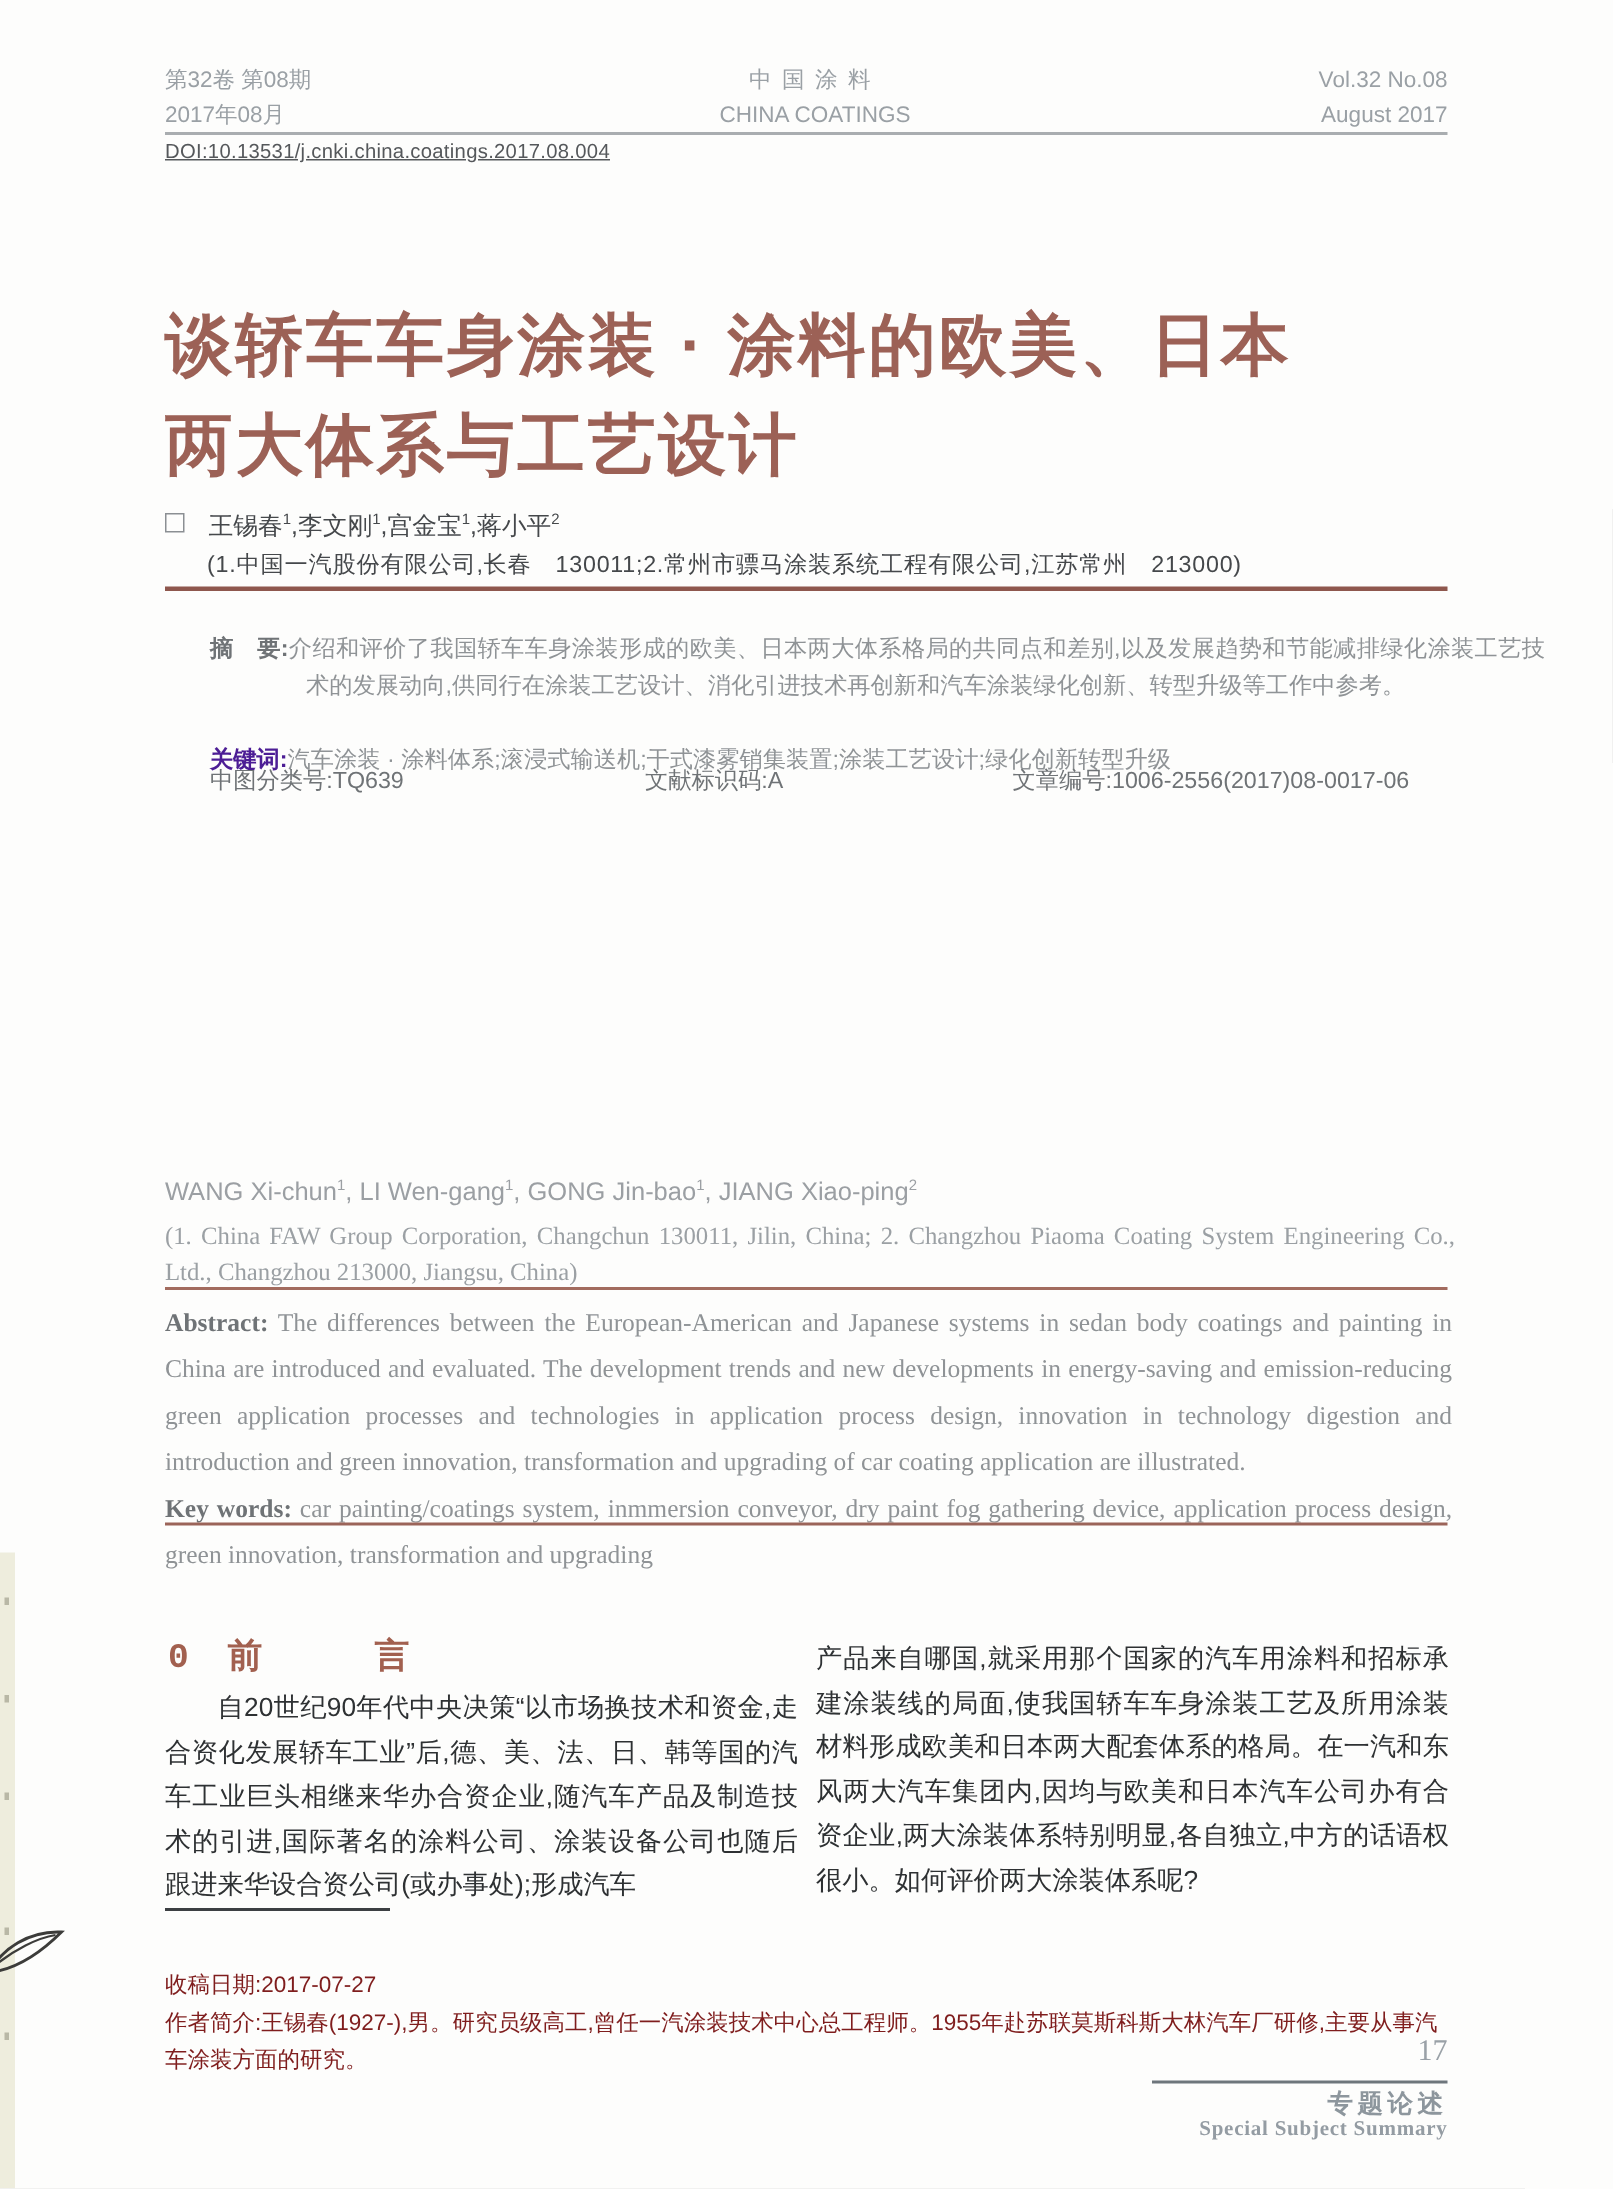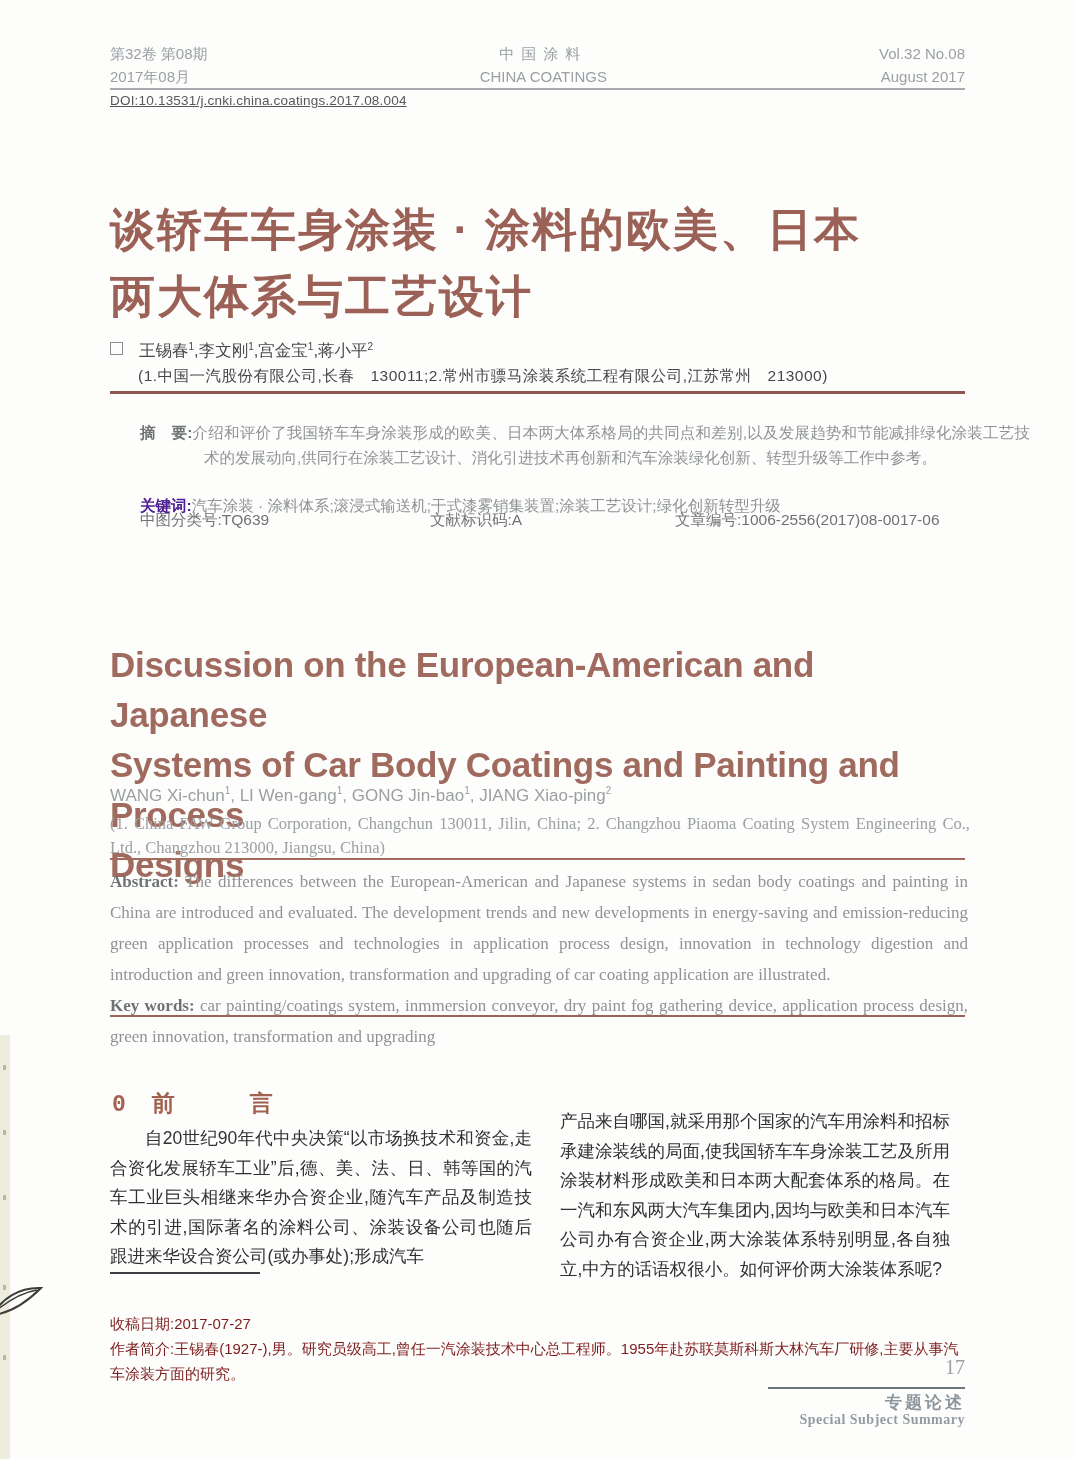--- a/index.html
+++ b/index.html
@@ -46,21 +46,21 @@
   .abs-en b{color:#6f7376;}
   .rule-thin2{position:absolute;top:1015px;left:110px;width:855px;height:1.5px;background:#9b6459;}
   
   .sec-head{position:absolute;top:1088px;left:112px;color:#a2604f;font-weight:bold;font-size:23px;font-family:Liberation Mono, monospace;}
   .sec-head .num{margin-right:26px;}
   .sec-head .t{letter-spacing:26px;}
   .col{position:absolute;width:422px;font-size:17.5px;line-height:29.5px;color:#2e3133;text-align:justify;}
   .col-left{top:1124px;left:110px;}
   .col-right{top:1091px;left:544px;}
   .col-left p{margin:0;text-indent:2em;}
-  .col-right p{margin:16px;}
+  .col-right p{margin:0;}
   
   .fn-rule{position:absolute;top:1272px;left:110px;width:150px;height:1.5px;background:#3c3f42;}
   .fn{position:absolute;top:1311px;left:110px;width:862px;font-size:15px;line-height:25px;color:#7f1d1d;}
   .fn p{margin:0;}
   
   .pageno{position:absolute;top:1356px;left:765px;width:200px;text-align:right;font-family:"Liberation Serif",serif;font-size:20px;color:#9aa1a7;}
   .ftr-rule{position:absolute;top:1387px;left:768px;width:197px;height:2px;background:#6e767c;}
   .col-zh{position:absolute;top:1391px;left:765px;width:200px;text-align:right;font-size:17px;font-weight:bold;color:#8d969d;letter-spacing:3px;}
   .col-en{position:absolute;top:1412px;left:665px;width:300px;text-align:right;font-family:"Liberation Serif",serif;font-weight:bold;font-size:14px;color:#949ca3;letter-spacing:.5px;}
   
@@ -102,25 +102,20 @@
   <div class="rule-thick"></div>
 
   <p class="abs-zh"><b>摘　要:</b><span>介绍和评价了我国轿车车身涂装形成的欧美、日本两大体系格局的共同点和差别,以及发展趋势和节能减排绿化涂装工艺技术的发展动向,供同行在涂装工艺设计、消化引进技术再创新和汽车涂装绿化创新、转型升级等工作中参考。</span></p>
   <p class="kw-zh"><b>关键词:</b><span>汽车涂装 · 涂料体系;滚浸式输送机;干式漆雾销集装置;涂装工艺设计;绿化创新转型升级</span></p>
   <div class="meta-row">
     <span class="m1">中图分类号:TQ639</span>
     <span class="m2">文献标识码:A</span>
     <span class="m3">文章编号:1006-2556(2017)08-0017-06</span>
   </div>
 
-  <div class="title-en">
-    <div>Discussion on the European-American and Japanese</div>
-    <div>Systems of Car Body Coatings and Painting and Process</div>
-    <div>Designs</div>
-  </div>
 
   <div class="authors-en">
     <span>WANG Xi-chun</span><sup>1</sup><span>, </span><span>LI Wen-gang</span><sup>1</sup><span>, </span><span>GONG Jin-bao</span><sup>1</sup><span>, </span><span>JIANG Xiao-ping</span><sup>2</sup>
   </div>
   <div class="affil-en">(1. China FAW Group Corporation, Changchun 130011, Jilin, China; 2. Changzhou Piaoma Coating System Engineering Co., Ltd., Changzhou 213000, Jiangsu, China)</div>
   <div class="rule-thin1"></div>
 
   <div class="abs-en">
     <p style="margin:0;"><b>Abstract:</b><span> The differences between the European-American and Japanese systems in sedan body coatings and painting in China are introduced and evaluated. The development trends and new developments in energy-saving and emission-reducing green application processes and technologies in application process design, innovation in technology digestion and introduction and green innovation, transformation and upgrading of car coating application are illustrated.</span></p>
     <p style="margin:0;"><b>Key words:</b><span> car painting/coatings system, inmmersion conveyor, dry paint fog gathering device, application process design, green innovation, transformation and upgrading</span></p>

